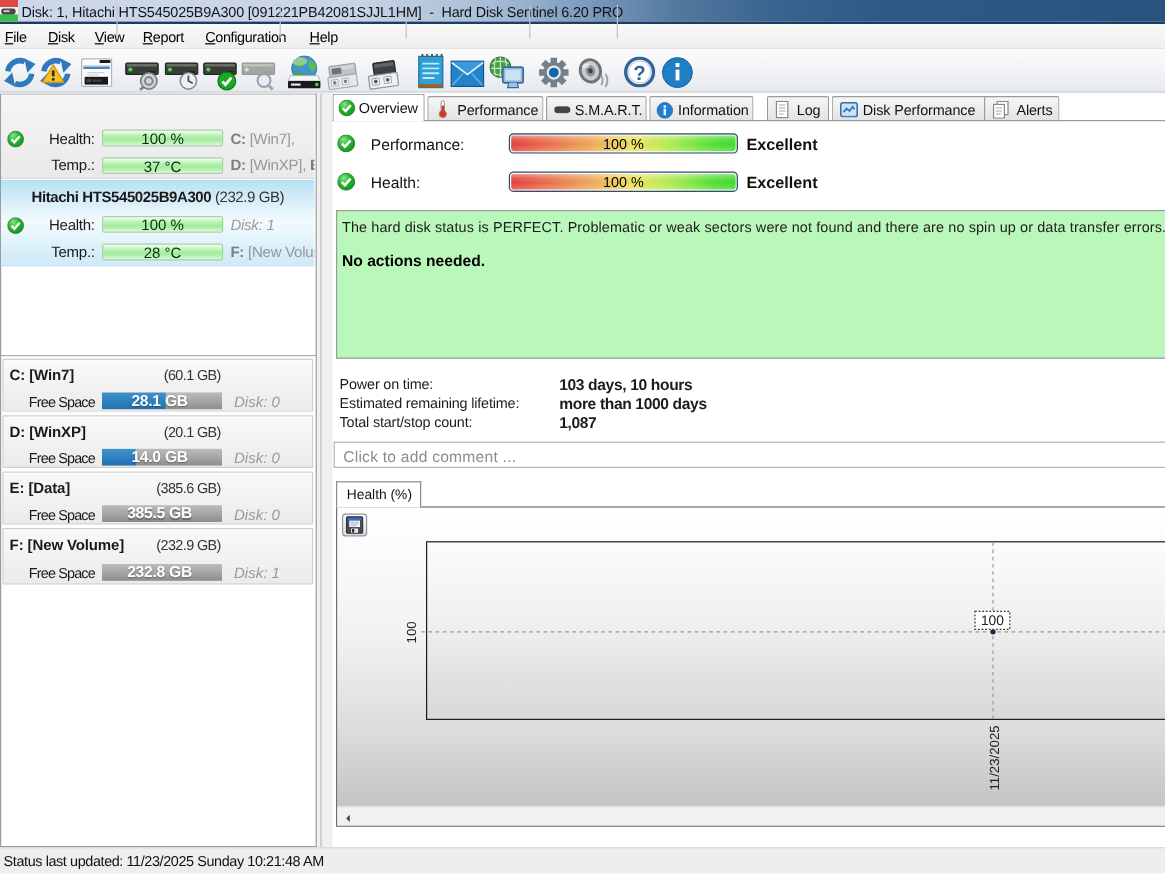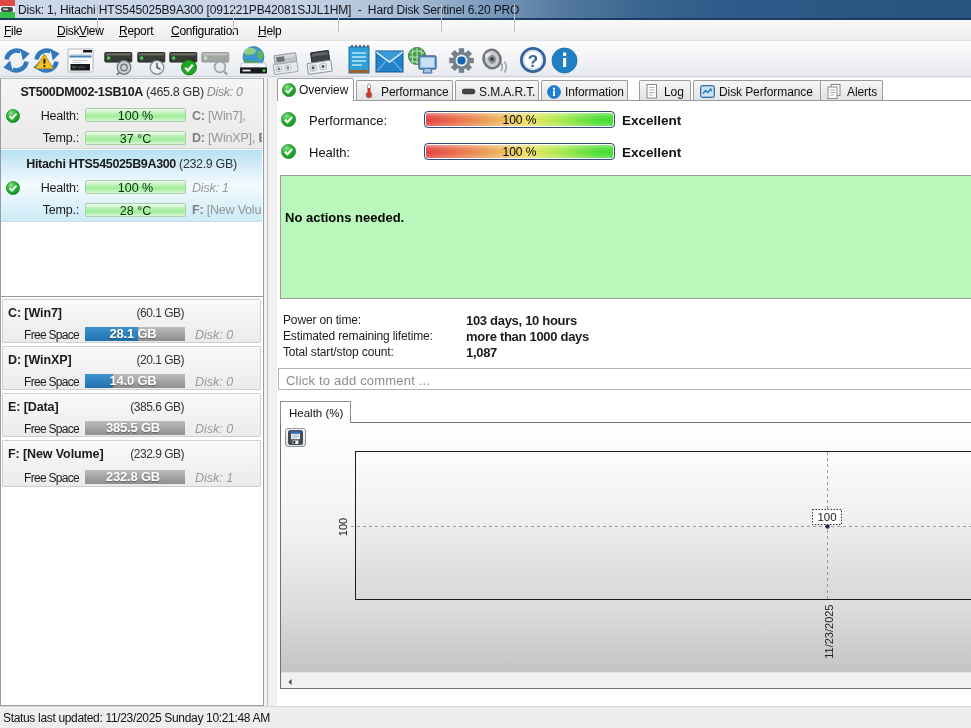--- a/index.html
+++ b/index.html
@@ -107,21 +107,21 @@
     <rect x="0" y="0" width="15" height="6" fill="#e04848"></rect>
     <rect x="0" y="6" width="15" height="6" fill="#f6f6f6"></rect>
     <rect x="0" y="12" width="15" height="6" fill="#35c04a"></rect>
     <rect x="1" y="7" width="12" height="5" rx="2" fill="#474747"></rect>
     <rect x="3" y="8.5" width="5" height="1.6" fill="#c8c8c8"></rect>
   </svg>
   <div id="titletext" class="abs">Disk: 1, Hitachi HTS545025B9A300 [091221PB42081SJJL1HM]&nbsp; -&nbsp; Hard Disk Sentinel 6.20 PRO</div>
 
   <div id="menubar" class="abs"></div>
   <div class="menuitem" style="left:4px;"><u>F</u>ile</div>
-  <div class="menuitem" style="left:40px;margin-left:17px;"><u>D</u>isk</div>
+  <div class="menuitem" style="left:40px;"><u>D</u>isk</div>
   <div class="menuitem" style="left:79px;"><u>V</u>iew</div>
   <div class="menuitem" style="left:119px;"><u>R</u>eport</div>
   <div class="menuitem" style="left:171px;"><u>C</u>onfiguration</div>
   <div class="menuitem" style="left:258px;"><u>H</u>elp</div>
 
   <div id="toolbar" class="abs"></div>
   <div id="toolicons">
 
     <svg class="ticon" style="left:3px;top:47px;" width="27" height="27" viewBox="0 0 27 27">
       <path d="M3.6 12.5 A10 10 0 0 1 17.5 4.4" fill="none" stroke="#3079bf" stroke-width="4.6"></path>
@@ -295,21 +295,20 @@
       <rect x="12" y="5.5" width="3.2" height="3.4" fill="#fff"></rect>
     </svg>
   </div>
 
   <div id="disklist" class="abs"></div>
   <div id="partlist" class="abs"></div>
   <div class="abs" style="left:267px; top:78px; width:1px; height:628px; background:#bcbcbc;"></div>
   <div id="leftcontent">
 
     <div class="diskitem" style="top:79px; height:70px; background:linear-gradient(#f5f5f5,#e9e9e9); border-bottom:1px solid #d5d5d5;">
-      <div class="disktitle" style="top:6px;"><b>ST500DM002-1SB10A</b> <span style="color:#333;">(465.8 GB)</span> <span class="gray">Disk: 0</span></div>
       <svg class="checkicon" style="top:30px;" viewBox="0 0 14 14">
           <circle cx="7" cy="7" r="6.6" fill="url(#ggrad)" stroke="#0f7a18" stroke-width="0.6"></circle>
           <path d="M3.6 7.2 L6 9.6 L10.4 4.6" fill="none" stroke="#fff" stroke-width="2"></path>
         </svg>
       <div class="rowlab" style="top:30px;">Health:</div>
       <div class="gbar" style="top:29px;">100 %</div>
       <div class="rightinfo" style="top:30px;"><b>C:</b> [Win7],</div>
       <div class="rowlab" style="top:52px;">Temp.:</div>
       <div class="gbar" style="top:52px;">37 °C</div>
       <div class="rightinfo" style="top:52px;"><b>D:</b> [WinXP], <b>E:</b></div>
@@ -438,20 +437,21 @@
 
     <svg class="abs" style="left:4px; top:66px;" width="15" height="15" viewBox="0 0 14 14">
         <circle cx="7" cy="7" r="6.6" fill="url(#ggrad)" stroke="#0f7a18" stroke-width="0.6"></circle>
         <path d="M3.6 7.2 L6 9.6 L10.4 4.6" fill="none" stroke="#fff" stroke-width="2"></path>
       </svg>
     <div class="prow-lab" style="top:67px;">Health:</div>
     <div class="pctbar" style="top:65px;">100 %</div>
     <div class="excl" style="top:67px;">Excellent</div>
 
     <div id="greenbox">
+      <div class="l1">The hard disk status is PERFECT. Problematic or weak sectors were not found and there are no spin up or data transfer errors.</div>
       <div class="l2">No actions needed.</div>
     </div>
 
     <div class="inforow" style="top:235px;">Power on time:</div>
     <div class="infoval" style="top:235px;">103 days, 10 hours</div>
     <div class="inforow" style="top:251px;">Estimated remaining lifetime:</div>
     <div class="infoval" style="top:251px;">more than 1000 days</div>
     <div class="inforow" style="top:267px;">Total start/stop count:</div>
     <div class="infoval" style="top:267px;">1,087</div>
 

